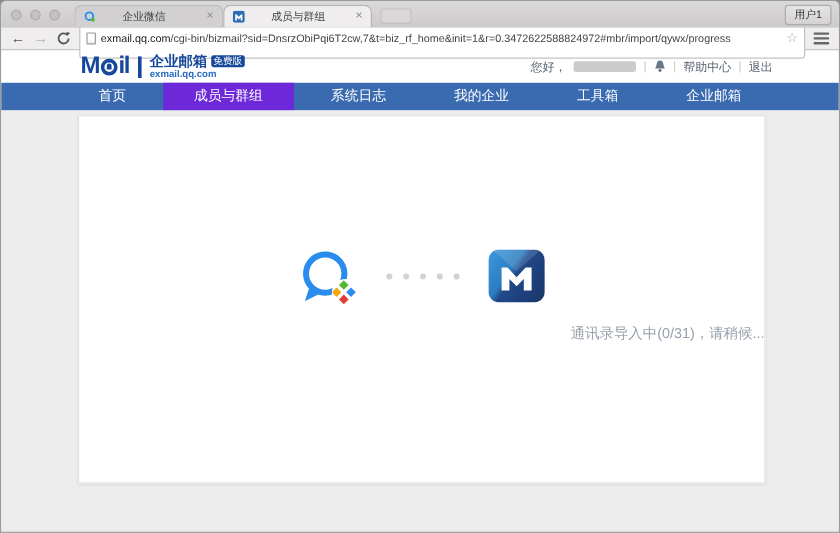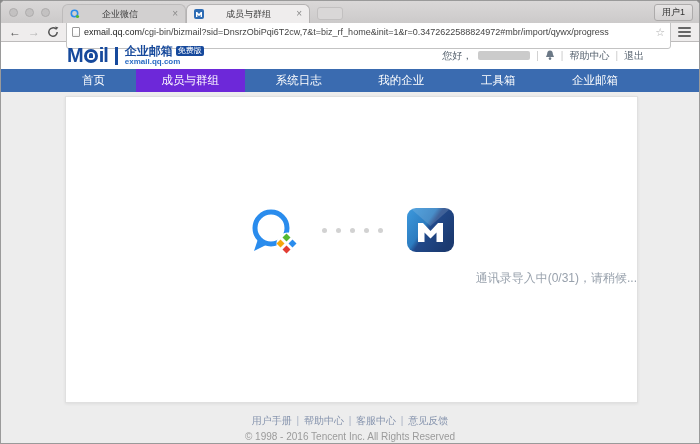--- a/index.html
+++ b/index.html
@@ -210,27 +210,15 @@
           </defs>
           <rect width="47" height="44" rx="9" fill="url(#mg)"></rect>
           <polygon points="3,0 23.5,18 44,0" fill="rgba(255,255,255,0.14)"></polygon>
           <polygon points="11,34 11,15 16,15 23.5,23 31,15 36,15 36,34 29.5,34 29.5,24.5 23.5,30.5 17.5,24.5 17.5,34" fill="#fff"></polygon>
         </svg>
 
       </div>
       <div class="status-text">通讯录导入中(0/31)，请稍候...</div>
     </div>
 
-    <div class="footer">
-      <div class="footer-links">
-        <span class="flink">用户手册</span>
-        <span class="fsep">|</span>
-        <span class="flink">帮助中心</span>
-        <span class="fsep">|</span>
-        <span class="flink">客服中心</span>
-        <span class="fsep">|</span>
-        <span class="flink">意见反馈</span>
-      </div>
-      <div class="copyright">© 1998 - 2016 Tencent Inc. All Rights Reserved</div>
-    </div>
   </div>
 
 </div>
 
 </body></html>

